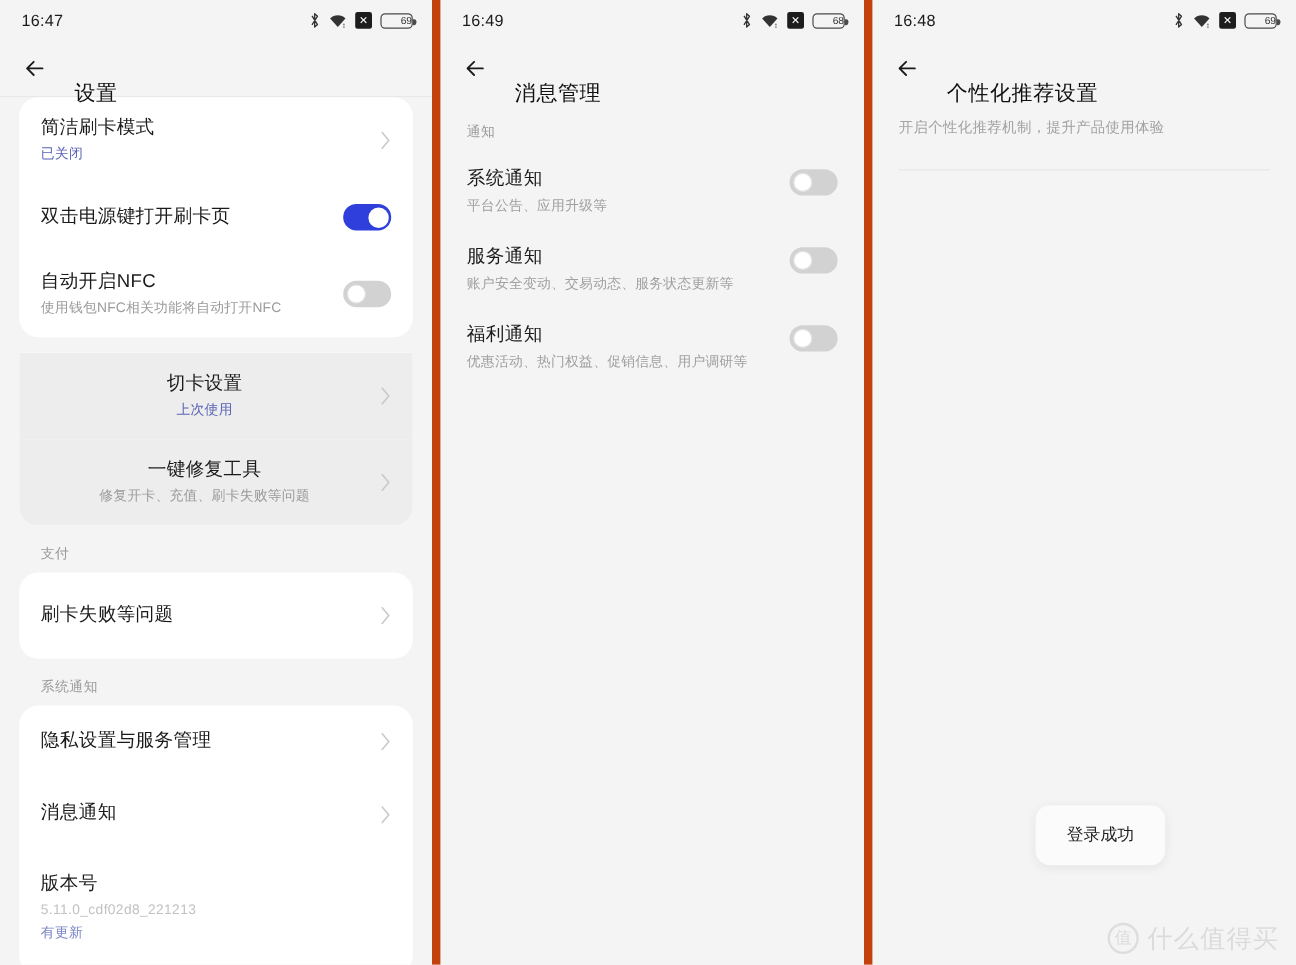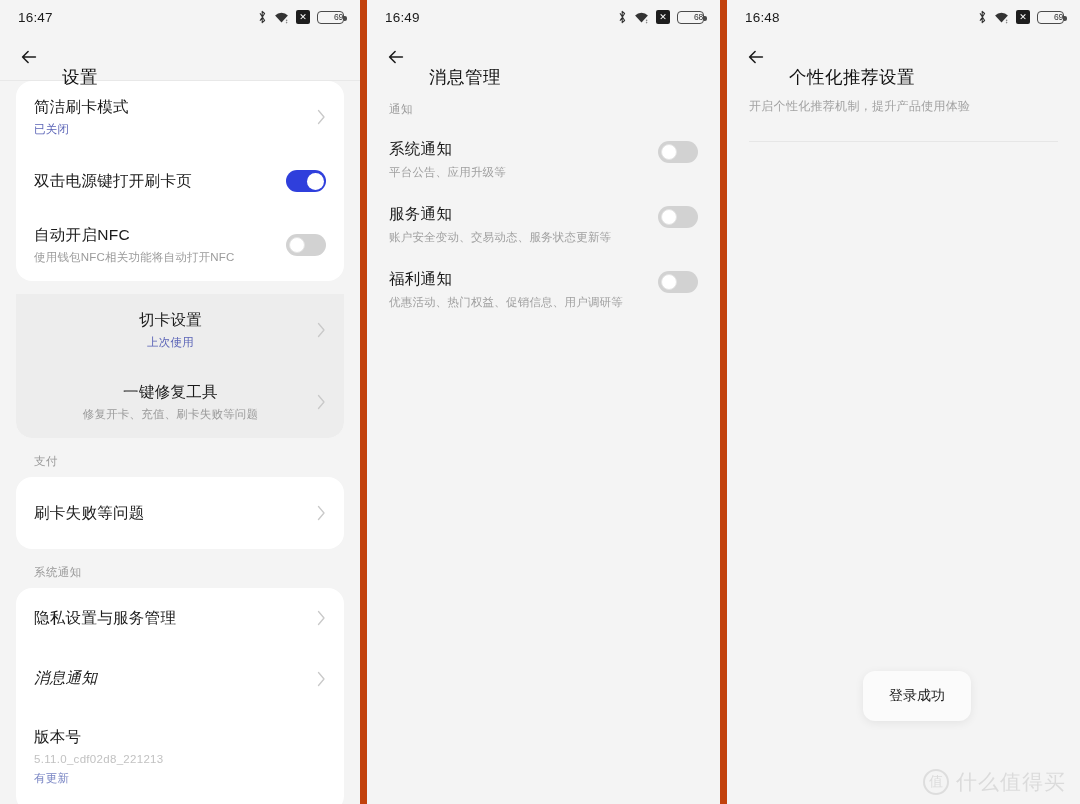--- a/index.html
+++ b/index.html
@@ -209,21 +209,21 @@
       <div class="group-label">系统通知</div>
       <div class="card">
         <div class="row" style="padding-top:20px;padding-bottom:20px;">
           <div class="row-main">
             <div class="row-title">隐私设置与服务管理</div>
           </div>
           <svg class="chev" viewBox="0 0 9 16">
             <path d="M1.5 1.5 L7 8 L1.5 14.5" fill="none" stroke="#c9c9c9" stroke-width="1.3" stroke-linecap="round" stroke-linejoin="round"></path>
           </svg>
         </div>
-        <div class="row" style="padding-top:20px;padding-bottom:20px;font-style:italic;">
+        <div class="row" style="padding-top:20px;padding-bottom:20px;">
           <div class="row-main">
             <div class="row-title">消息通知</div>
           </div>
           <svg class="chev" viewBox="0 0 9 16">
             <path d="M1.5 1.5 L7 8 L1.5 14.5" fill="none" stroke="#c9c9c9" stroke-width="1.3" stroke-linecap="round" stroke-linejoin="round"></path>
           </svg>
         </div>
         <div class="row" style="padding-top:18px;padding-bottom:26px;">
           <div class="row-main">
             <div class="row-title">版本号</div>

